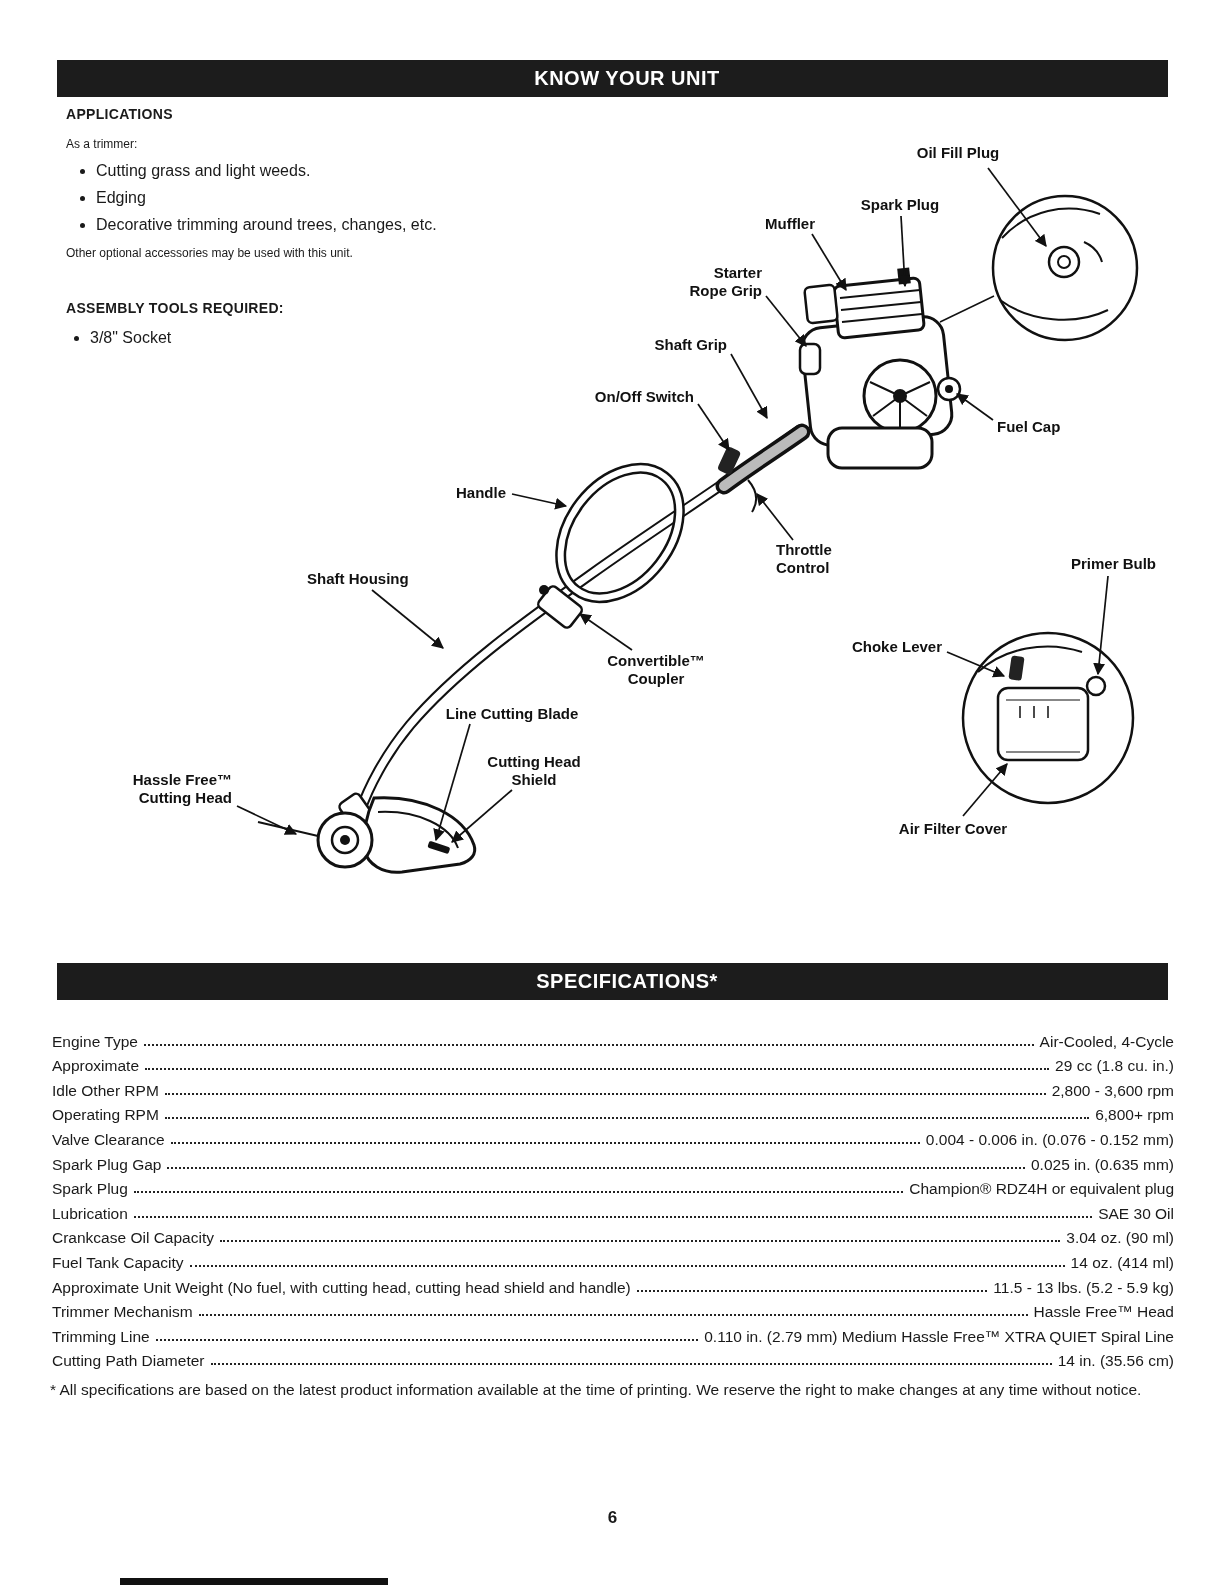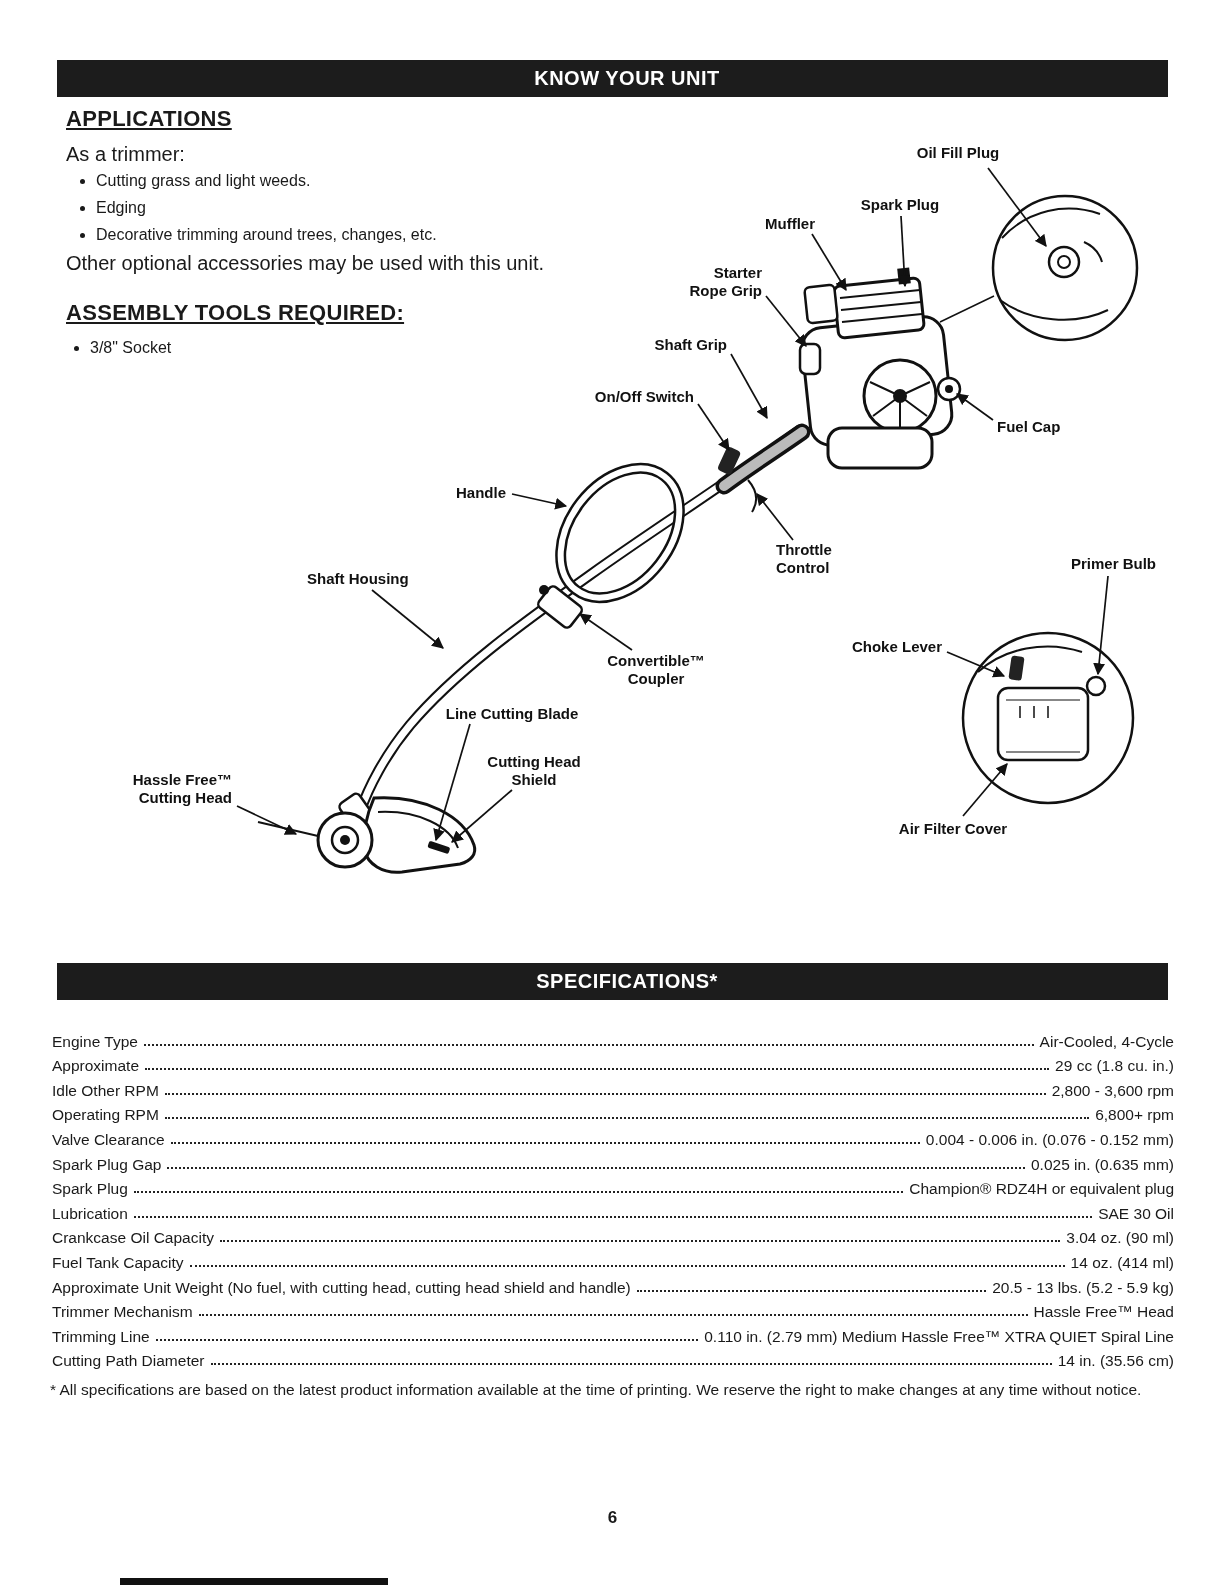--- a/index.html
+++ b/index.html
@@ -26,26 +26,25 @@
     font-weight: bold;
     font-size: 20px;
     letter-spacing: 0.5px;
     padding-left: 29px;
   }
   #kyu-bar { top: 60px; }
   #spec-bar { top: 963px; }
 
   .section-heading {
     margin: 0 0 10px 0;
-    font-size: 22px;
+    font-size: 14px;
     font-weight: bold;
     letter-spacing: 0.3px;
-    text-decoration: underline;
-  }
-  .body-text { font-size: 20px; line-height: 24px; margin: 0; }
+  }
+  .body-text { font-size: 12px; line-height: 24px; margin: 0; }
 
   #applications { position: absolute; left: 66px; top: 106px; width: 520px; }
   #applications ul { margin: 0 0 4px 0; padding-left: 30px; }
   #applications li { margin: 2px 0; font-size: 16px; line-height: 25px; }
 
   #assembly-tools { position: absolute; left: 66px; top: 300px; width: 420px; }
   #assembly-tools ul { margin: 10px 0 0 0; padding-left: 24px; }
   #assembly-tools li { font-size: 16px; line-height: 24px; }
 
   #diagram-svg { position: absolute; left: 0; top: 0; width: 1225px; height: 950px; }
@@ -297,21 +296,21 @@
       <span class="spec-value">3.04 oz. (90 ml)</span>
     </div>
     <div class="spec-row">
       <span class="spec-label">Fuel Tank Capacity</span>
       <span class="spec-leader"></span>
       <span class="spec-value">14 oz. (414 ml)</span>
     </div>
     <div class="spec-row">
       <span class="spec-label">Approximate Unit Weight (No fuel, with cutting head, cutting head shield and handle)</span>
       <span class="spec-leader"></span>
-      <span class="spec-value">20.5 - 13 lbs. (5.2 - 5.9 kg)</span>
+      <span class="spec-value">11.5 - 13 lbs. (5.2 - 5.9 kg)</span>
     </div>
     <div class="spec-row">
       <span class="spec-label">Trimmer Mechanism</span>
       <span class="spec-leader"></span>
       <span class="spec-value">Hassle Free™ Head</span>
     </div>
     <div class="spec-row">
       <span class="spec-label">Trimming Line</span>
       <span class="spec-leader"></span>
       <span class="spec-value">0.110 in. (2.79 mm) Medium Hassle Free™ XTRA QUIET Spiral Line</span>

